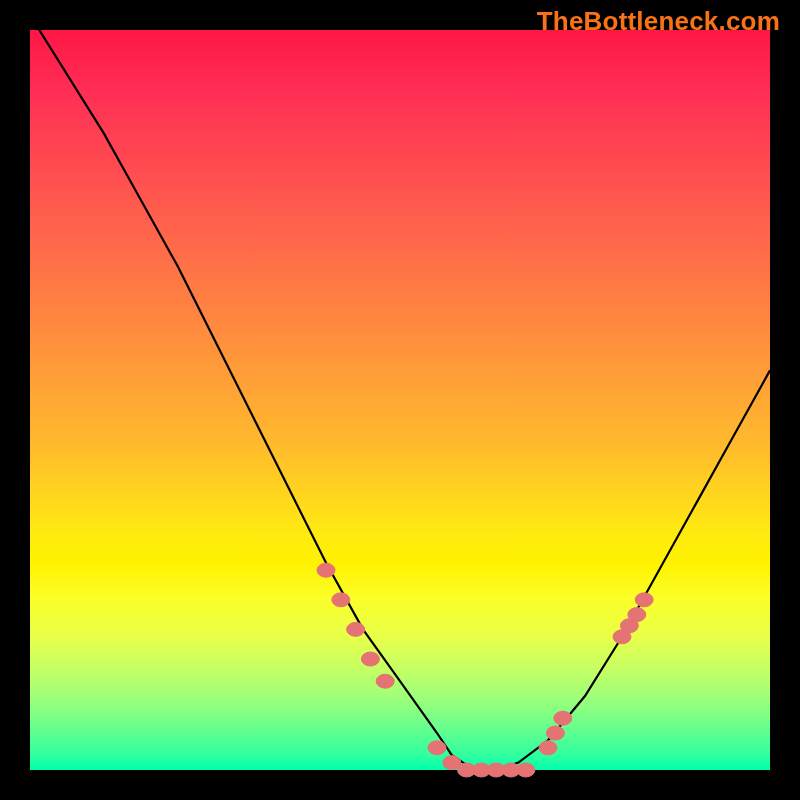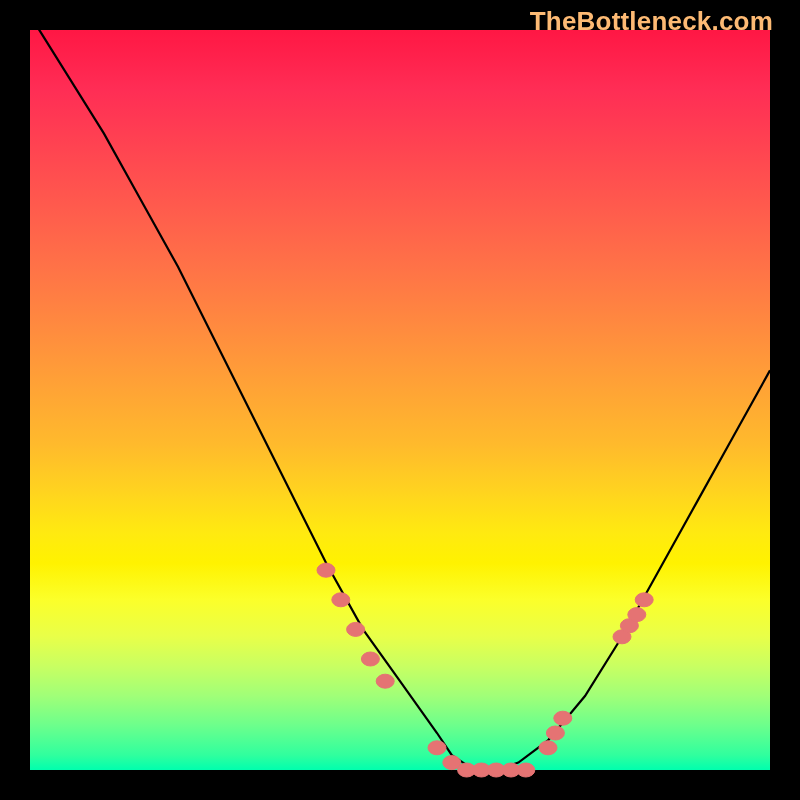--- a/index.html
+++ b/index.html
@@ -41,25 +41,25 @@
       #e8ff49 82%,
       #c8ff62 86%,
       #a0ff78 90%,
       #6cff8c 94%,
       #30ff9e 98%,
       #00ffae 100%);
   }
   .watermark {
     position: absolute;
     top: 6px;
-    right: 27px;
+    right: 20px;
     font-family: Arial, Helvetica, sans-serif;
     font-size: 26px;
     font-weight: 600;
-    color: #fdba74;
+    color: #f97316;
     letter-spacing: 0.2px;
   }
   svg.overlay {
     position: absolute;
     left: 30px;
     top: 30px;
     width: 740px;
     height: 740px;
     overflow: visible;
   }

